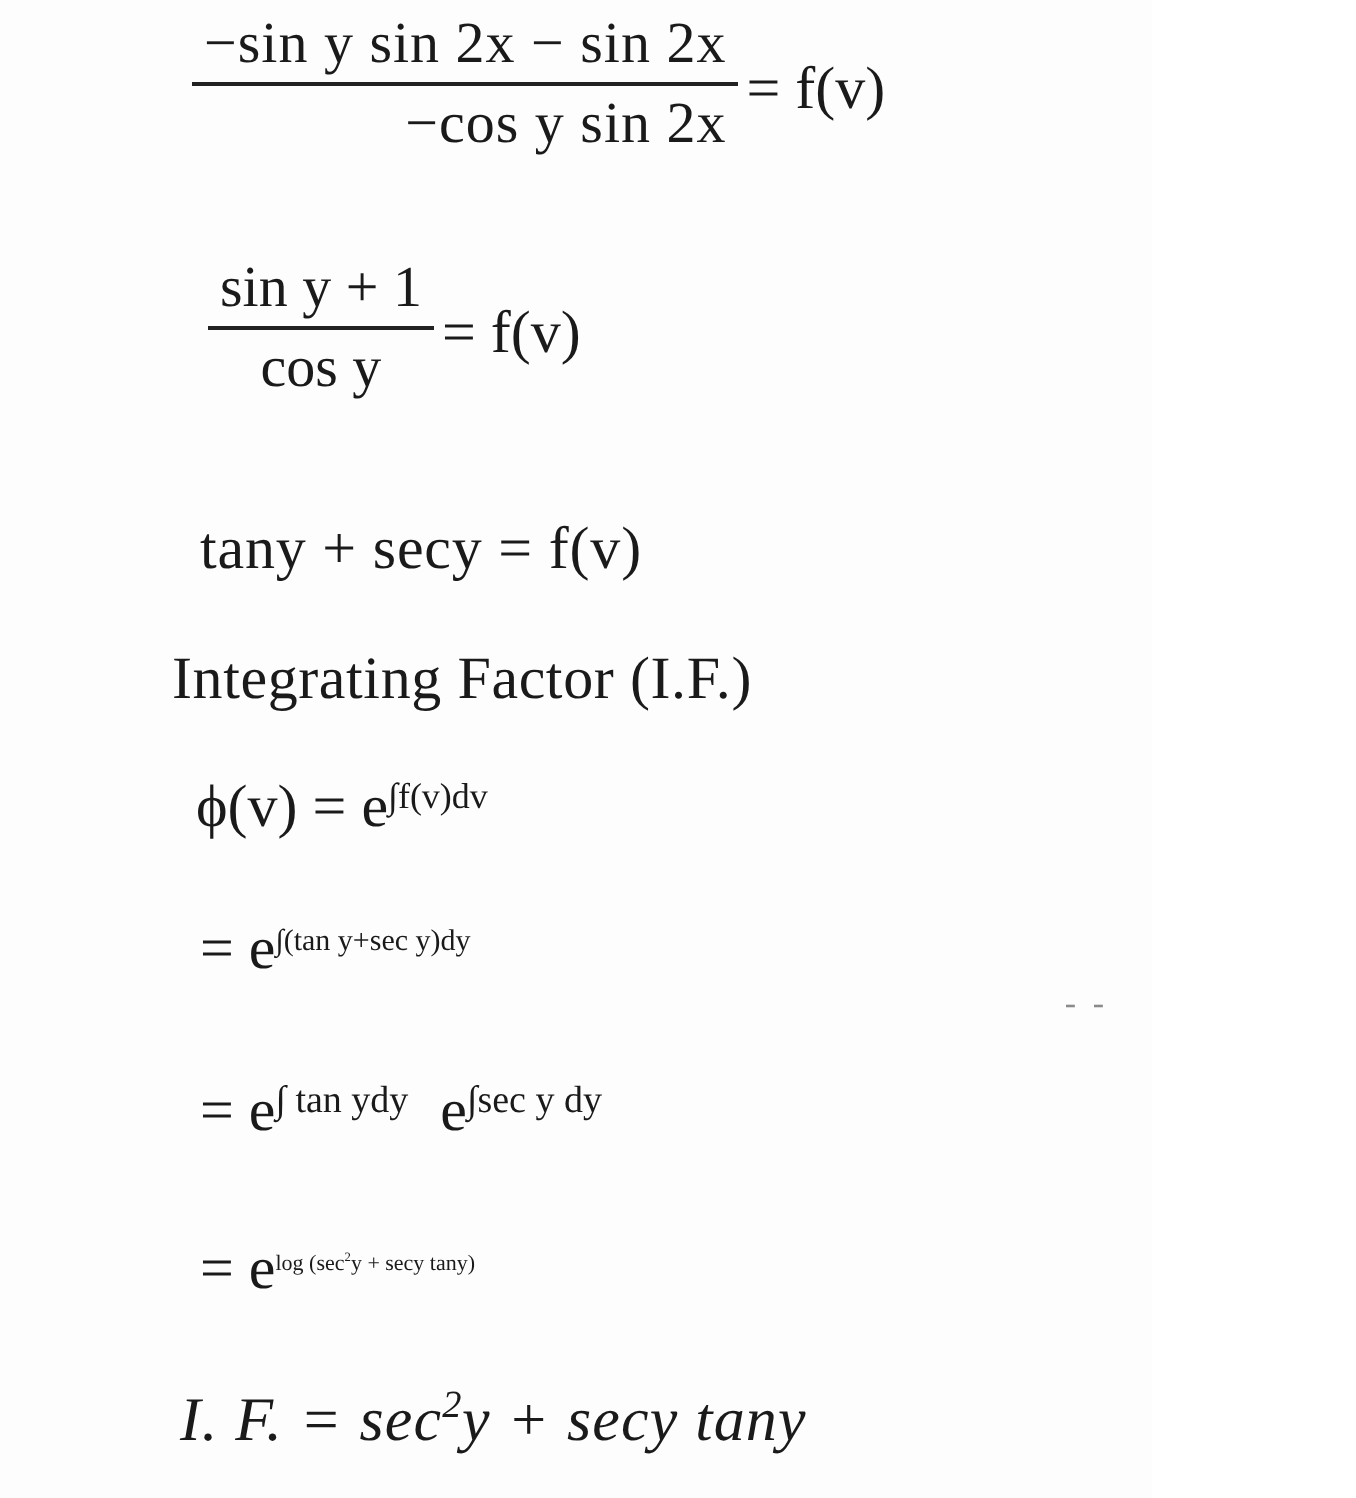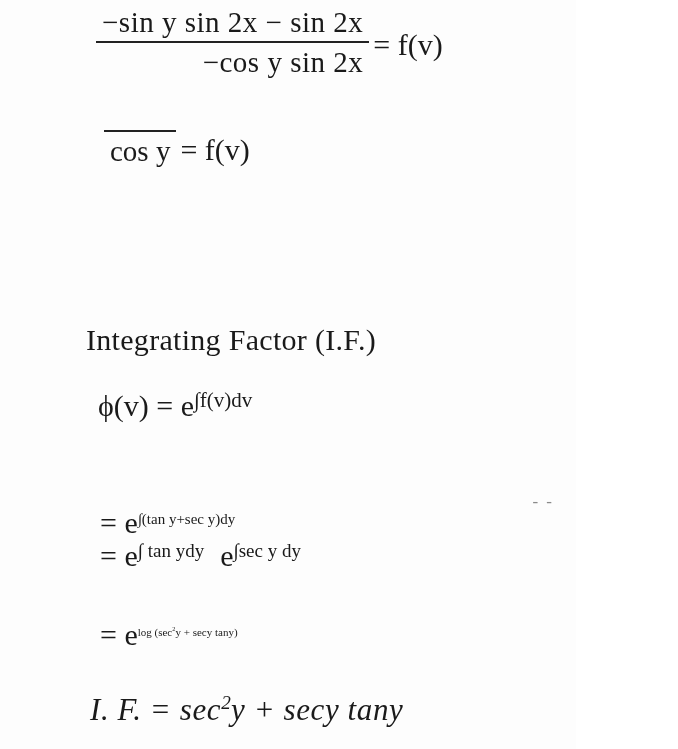--- a/index.html
+++ b/index.html
@@ -88,32 +88,31 @@
     font-size: 30px;
     letter-spacing: 0.3px;
   }
 
   #eq5 {
     left: 98px;
     top: 386px;
     font-size: 30px;
   }
   #eq5 .expo {
-    font-size: 21px;
+    font-size: 18px;
     vertical-align: super;
     position: relative;
     top: 2px;
     margin-top: 26px;
   }
 
   #eq6 {
     left: 100px;
     top: 458px;
     font-size: 30px;
-    margin-top: 48px;
   }
   #eq6 .expo {
     font-size: 15px;
     vertical-align: super;
     position: relative;
     top: 2px;
   }
 
   #eq7 {
     left: 100px;
@@ -166,25 +165,27 @@
   <div class="line" id="eq1">
     <span class="frac">
       <span class="num">−sin y sin 2x − sin 2x</span>
       <span class="bar"></span>
       <span class="den">−cos y sin 2x</span>
     </span><span class="after-frac">= f(v)</span>
   </div>
 
   <div class="line" id="eq2">
     <span class="frac">
+      <span class="num">sin y + 1</span>
       <span class="bar"></span>
       <span class="den">cos y</span>
     </span><span class="after-frac">= f(v)</span>
   </div>
 
+  <div class="line" id="eq3">tany + secy = f(v)</div>
 
   <div class="line" id="eq4">Integrating Factor (I.F.)</div>
 
   <div class="line" id="eq5">
     <span>ϕ(v)  =  e</span><span class="expo">∫f(v)dv</span>
   </div>
 
   <div class="line" id="eq6">
     <span>= e</span><span class="expo">∫(tan y+sec y)dy</span>
   </div>

